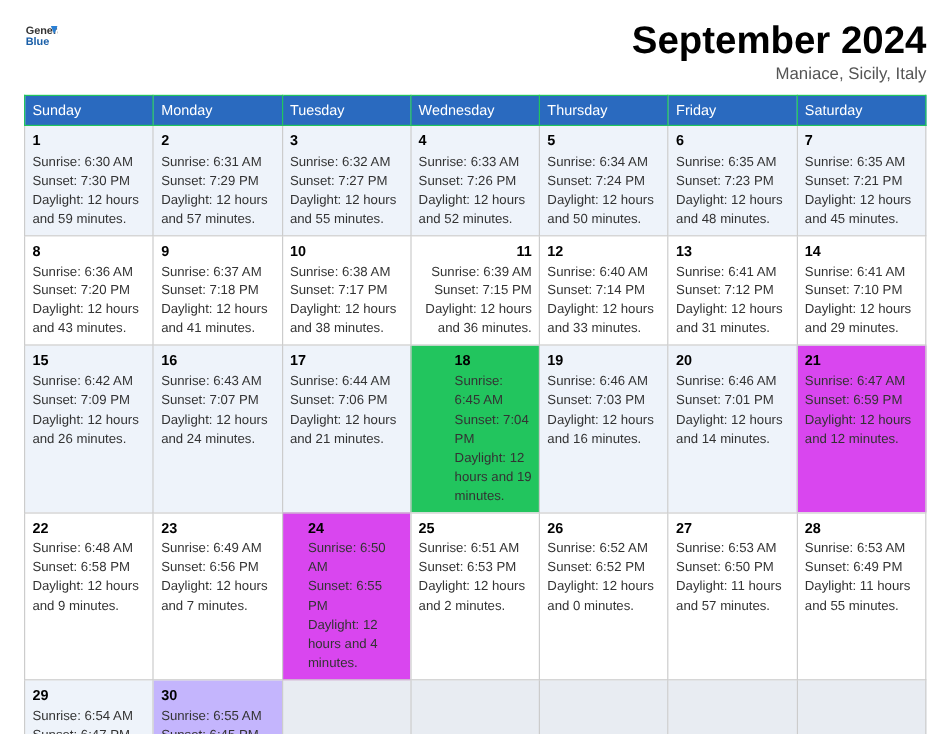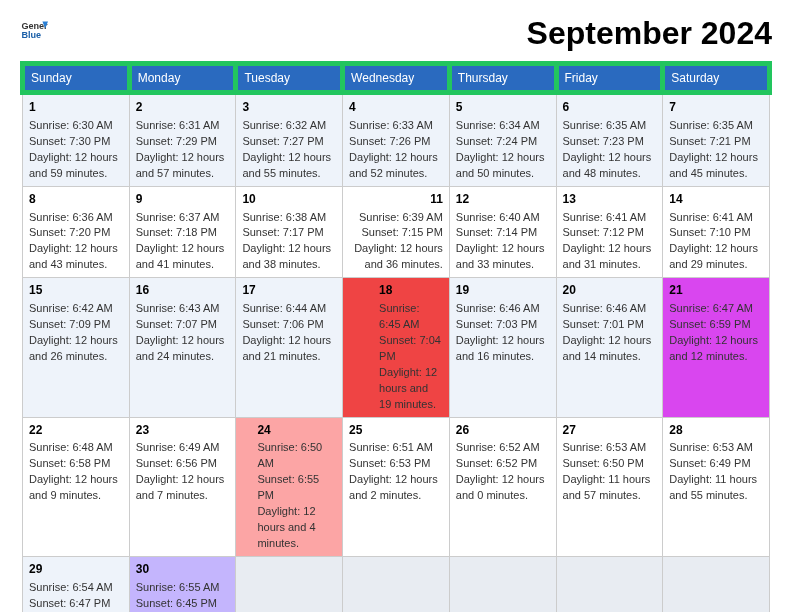--- a/index.html
+++ b/index.html
@@ -50,21 +50,21 @@
       border-collapse: collapse;
       font-size: 9.5px;
     }
     .calendar th {
       background: #2a6abf;
       color: #fff;
       text-align: left;
       padding: 5px 6px;
       font-size: 12px;
       font-weight: normal;
-      border: 5px solid #22c55e;
+      border: 1px solid #22c55e;
     }
     .calendar td {
       vertical-align: top;
       padding: 4px 6px;
       border: 1px solid #ccc;
       width: calc(100% / 7);
       height: 80px;
       background: #fff;
       font-size: 9px;
       color: #333;
@@ -93,20 +93,21 @@
   <div class="header">
     <div class="logo">
       <svg class="logo-icon" viewBox="0 0 40 40">
         <text x="2" y="18" font-size="13" font-weight="bold" fill="#333" font-family="Arial">General</text>
         <text x="2" y="31" font-size="13" font-weight="bold" fill="#1a5fa8" font-family="Arial">Blue</text>
         <polygon points="32,8 40,8 36,18" fill="#2a7fd4"></polygon>
       </svg>
     </div>
     <div class="title-block">
       <div class="month-title">September 2024</div>
+      <div class="location">Maniace, Sicily, Italy</div>
     </div>
   </div>
 
   <table class="calendar">
     <thead>
       <tr>
         <th>Sunday</th>
         <th>Monday</th>
         <th>Tuesday</th>
         <th>Wednesday</th>
@@ -131,29 +132,29 @@
           <td style="background: rgb(255, 255, 255);"><span class="day-num">10</span><span class="day-info">Sunrise: 6:38 AM<br>Sunset: 7:17 PM<br>Daylight: 12 hours and 38 minutes.</span></td>
           <td style="background: rgb(255, 255, 255); text-align: right;"><span class="day-num">11</span><span class="day-info">Sunrise: 6:39 AM<br>Sunset: 7:15 PM<br>Daylight: 12 hours and 36 minutes.</span></td>
           <td style="background: rgb(255, 255, 255);"><span class="day-num">12</span><span class="day-info">Sunrise: 6:40 AM<br>Sunset: 7:14 PM<br>Daylight: 12 hours and 33 minutes.</span></td>
           <td style="background: rgb(255, 255, 255);"><span class="day-num">13</span><span class="day-info">Sunrise: 6:41 AM<br>Sunset: 7:12 PM<br>Daylight: 12 hours and 31 minutes.</span></td>
           <td style="background: rgb(255, 255, 255);"><span class="day-num">14</span><span class="day-info">Sunrise: 6:41 AM<br>Sunset: 7:10 PM<br>Daylight: 12 hours and 29 minutes.</span></td>
         </tr>
         <tr>
           <td style="background: rgb(238, 243, 250);"><span class="day-num">15</span><span class="day-info">Sunrise: 6:42 AM<br>Sunset: 7:09 PM<br>Daylight: 12 hours and 26 minutes.</span></td>
           <td style="background: rgb(238, 243, 250);"><span class="day-num">16</span><span class="day-info">Sunrise: 6:43 AM<br>Sunset: 7:07 PM<br>Daylight: 12 hours and 24 minutes.</span></td>
           <td style="background: rgb(238, 243, 250);"><span class="day-num">17</span><span class="day-info">Sunrise: 6:44 AM<br>Sunset: 7:06 PM<br>Daylight: 12 hours and 21 minutes.</span></td>
-          <td style="background: #ef4444; padding-left: 36px;"><span class="day-num">18</span><span class="day-info">Sunrise: 6:45 AM<br>Sunset: 7:04 PM<br>Daylight: 12 hours and 19 minutes.</span></td>
+          <td style="background: #22c55e; padding-left: 36px;"><span class="day-num">18</span><span class="day-info">Sunrise: 6:45 AM<br>Sunset: 7:04 PM<br>Daylight: 12 hours and 19 minutes.</span></td>
           <td style="background: rgb(238, 243, 250);"><span class="day-num">19</span><span class="day-info">Sunrise: 6:46 AM<br>Sunset: 7:03 PM<br>Daylight: 12 hours and 16 minutes.</span></td>
           <td style="background: rgb(238, 243, 250);"><span class="day-num">20</span><span class="day-info">Sunrise: 6:46 AM<br>Sunset: 7:01 PM<br>Daylight: 12 hours and 14 minutes.</span></td>
           <td style="background: #d946ef;"><span class="day-num">21</span><span class="day-info">Sunrise: 6:47 AM<br>Sunset: 6:59 PM<br>Daylight: 12 hours and 12 minutes.</span></td>
         </tr>
         <tr>
           <td style="background: rgb(255, 255, 255);"><span class="day-num">22</span><span class="day-info">Sunrise: 6:48 AM<br>Sunset: 6:58 PM<br>Daylight: 12 hours and 9 minutes.</span></td>
           <td style="background: rgb(255, 255, 255);"><span class="day-num">23</span><span class="day-info">Sunrise: 6:49 AM<br>Sunset: 6:56 PM<br>Daylight: 12 hours and 7 minutes.</span></td>
-          <td style="background: #fca5a5; padding-left: 21px;"><span class="day-num">24</span><span class="day-info">Sunrise: 6:50 AM<br>Sunset: 6:55 PM<br>Daylight: 12 hours and 4 minutes.</span></td>
+          <td style="background: #d946ef; padding-left: 21px;"><span class="day-num">24</span><span class="day-info">Sunrise: 6:50 AM<br>Sunset: 6:55 PM<br>Daylight: 12 hours and 4 minutes.</span></td>
           <td style="background: rgb(255, 255, 255);"><span class="day-num">25</span><span class="day-info">Sunrise: 6:51 AM<br>Sunset: 6:53 PM<br>Daylight: 12 hours and 2 minutes.</span></td>
           <td style="background: rgb(255, 255, 255);"><span class="day-num">26</span><span class="day-info">Sunrise: 6:52 AM<br>Sunset: 6:52 PM<br>Daylight: 12 hours and 0 minutes.</span></td>
           <td style="background: rgb(255, 255, 255);"><span class="day-num">27</span><span class="day-info">Sunrise: 6:53 AM<br>Sunset: 6:50 PM<br>Daylight: 11 hours and 57 minutes.</span></td>
           <td style="background: rgb(255, 255, 255);"><span class="day-num">28</span><span class="day-info">Sunrise: 6:53 AM<br>Sunset: 6:49 PM<br>Daylight: 11 hours and 55 minutes.</span></td>
         </tr>
         <tr>
           <td style="background: rgb(238, 243, 250);"><span class="day-num">29</span><span class="day-info">Sunrise: 6:54 AM<br>Sunset: 6:47 PM<br>Daylight: 11 hours and 52 minutes.</span></td>
           <td style="background: #c4b5fd;"><span class="day-num">30</span><span class="day-info">Sunrise: 6:55 AM<br>Sunset: 6:45 PM<br>Daylight: 11 hours and 50 minutes.</span></td>
           <td class="empty" style="background: rgb(232, 236, 242);"></td>
           <td class="empty" style="background: rgb(232, 236, 242);"></td>

